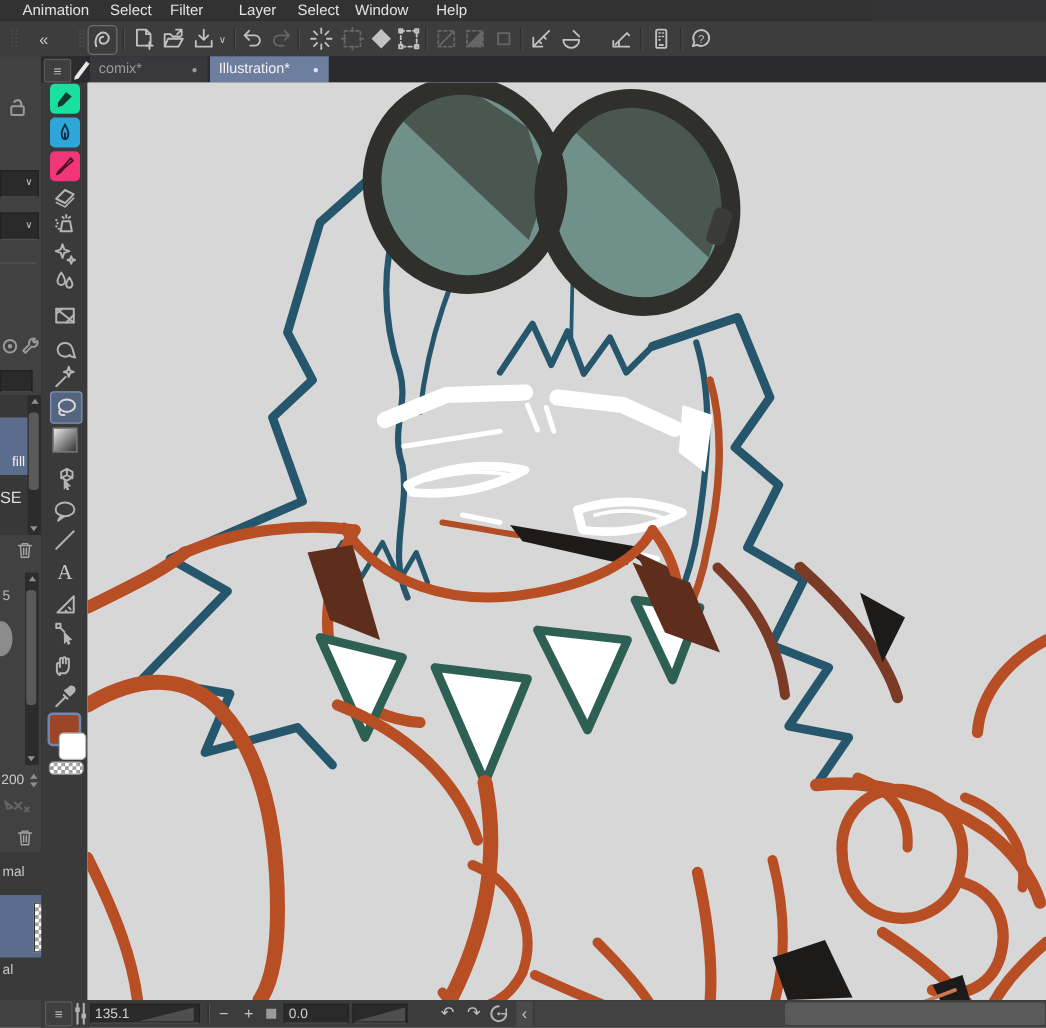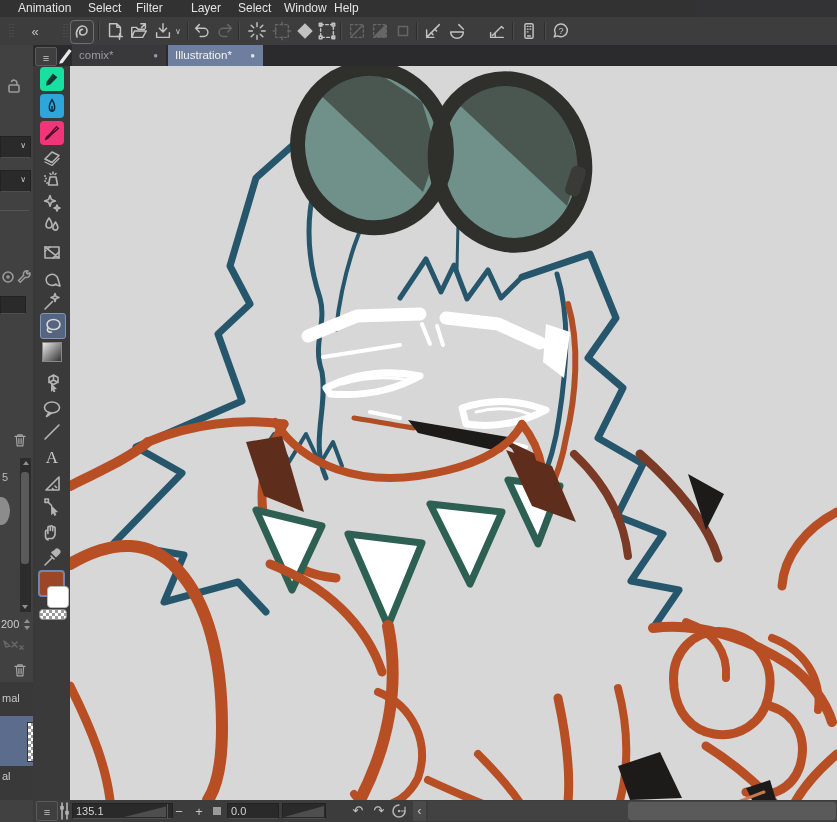--- a/index.html
+++ b/index.html
@@ -34,21 +34,21 @@
 </head>
 <body>
 
 <div class="abs menubar">
   <span class="menuitem" style="left:18px">Animation</span>
   <span class="menuitem" style="left:88px">Select</span>
   <span class="menuitem" style="left:136px">Filter</span>
   <span class="menuitem" style="left:191px">Layer</span>
   <span class="menuitem" style="left:238px">Select</span>
   <span class="menuitem" style="left:284px">Window</span>
-  <span class="menuitem" style="left:334px">Help</span>
+  <span class="menuitem" style="left:349px">Help</span>
 </div>
 
 <div class="abs toolbar">
   <div class="tbtn" style="left:0">
       <svg width="6" height="18">
         <path d="M2,2 v14 M5,2 v14" stroke="#5a5a5a" stroke-dasharray="1,2"></path>
       </svg>
     </div>
   <div class="tbtn" style="left:24px">
       <span class="glyph">«</span>
@@ -195,20 +195,31 @@
         <circle cx="7" cy="7" r="5"></circle>
         <circle cx="7" cy="7" r="1" fill="#9a9a9a"></circle>
       </svg>
   </div>
   <div class="abs" style="left:16px;top:223px">
     <svg width="16" height="16" viewBox="0 0 16 16" class="ic" style="stroke:#9a9a9a">
         <path d="M12,3 a3.5,3.5 0 0 0 -4.5,4.5 l-5,5 1.8,1.8 5,-5 a3.5,3.5 0 0 0 4.5,-4.5 l-2.2,1.2 -1.3,-1.3 z"></path>
       </svg>
   </div>
   <div class="abs recess" style="left:0;top:251px;width:26px;height:18px"></div>
+  <div class="abs" style="left:0;top:271px;width:33px;height:112px;background:#383839">
+    <div class="abs" style="left:22px;top:0;width:11px;height:112px;background:#2c2c2d">
+      <div class="uarr" style="margin:3px auto 0"></div>
+      <div class="abs" style="left:1px;top:14px;width:8px;height:62px;background:#5a5a5b;border-radius:3px"></div>
+      <div class="darr" style="position:absolute;left:2px;bottom:3px"></div>
+    </div>
+    <div class="abs" style="left:0;top:18px;width:22px;height:46px;background:#5c6c8c">
+      <span style="position:absolute;right:2px;bottom:4px;color:#eee;font-size:11px">fill</span>
+    </div>
+    <span class="abs" style="left:0;top:74px;color:#ddd;font-size:13px">SE</span>
+  </div>
   <div class="abs" style="left:12px;top:387px">
     <svg width="16" height="16" viewBox="0 0 22 22" class="ic" style="stroke:#a5a5a5">
         <path d="M4,6 h14 M8,6 v-2 h6 v2 M6,6 l1,13 h8 l1,-13 M9.5,9 v7 M12.5,9 v7"></path>
       </svg>
   </div>
   <span class="abs" style="left:2px;top:426px;color:#bbb;font-size:11px">5</span>
   <div class="abs" style="left:-8px;top:452px;width:18px;height:28px;border-radius:50%;background:#8c8c8c"></div>
   <div class="abs" style="left:20px;top:413px;width:11px;height:154px;background:#2c2c2d">
     <div class="uarr" style="margin:3px auto 0"></div>
     <div class="abs" style="left:1px;top:14px;width:8px;height:92px;background:#5a5a5b;border-radius:3px"></div>
@@ -467,21 +478,21 @@
   <div class="abs" style="left:3px;top:1px;width:20px;height:18px;background:#3f3f40;border:1px solid #5a5a5a;border-radius:2px;text-align:center">
     <span class="glyph" style="font-size:11px;line-height:17px">≡</span>
   </div>
   <div class="abs" style="left:25px;top:2px">
     <svg width="13" height="18" viewBox="0 0 13 18" class="ic" style="stroke:#b4b4b4">
         <path d="M4,1 v16 M9,1 v16"></path>
         <rect x="2.2" y="4" width="3.6" height="3.6" fill="#b4b4b4" stroke="none"></rect>
         <rect x="7.2" y="9" width="3.6" height="3.6" fill="#b4b4b4" stroke="none"></rect>
       </svg>
   </div>
-  <div class="abs recess" style="left:39px;top:3px;width:101px;height:16px">
+  <div class="abs recess" style="left:39px;top:3px;width:88px;height:16px">
     <span class="sb-txt" style="position:absolute;left:3px">135.1</span>
     <svg style="position:absolute;right:2px;top:1px" width="46" height="13">
         <polygon points="0,12 44,12 44,1" fill="#4e4e4e"></polygon>
       </svg>
   </div>
   <div class="abs" style="left:133px;top:4px;width:1px;height:14px;background:#2a2a2a;box-shadow:1px 0 0 #555"></div>
   <div class="abs" style="left:138px;top:2px;width:16px;text-align:center"><span class="glyph">−</span></div>
   <div class="abs" style="left:158px;top:2px;width:16px;text-align:center"><span class="glyph">+</span></div>
   <div class="abs" style="left:180px;top:7px;width:8px;height:8px;background:#9a9a9a"></div>
   <div class="abs recess" style="left:194px;top:3px;width:52px;height:16px">

